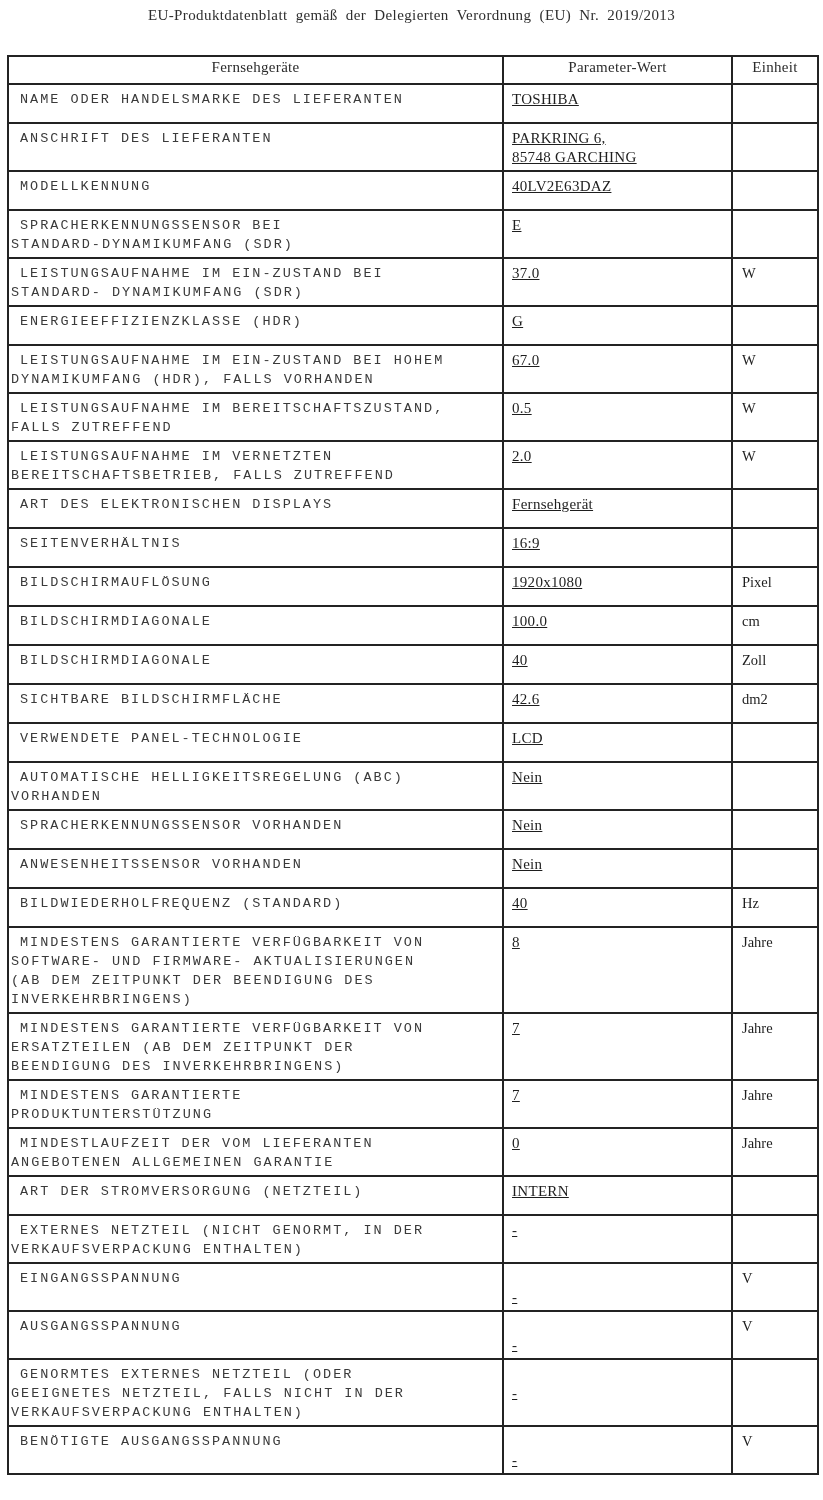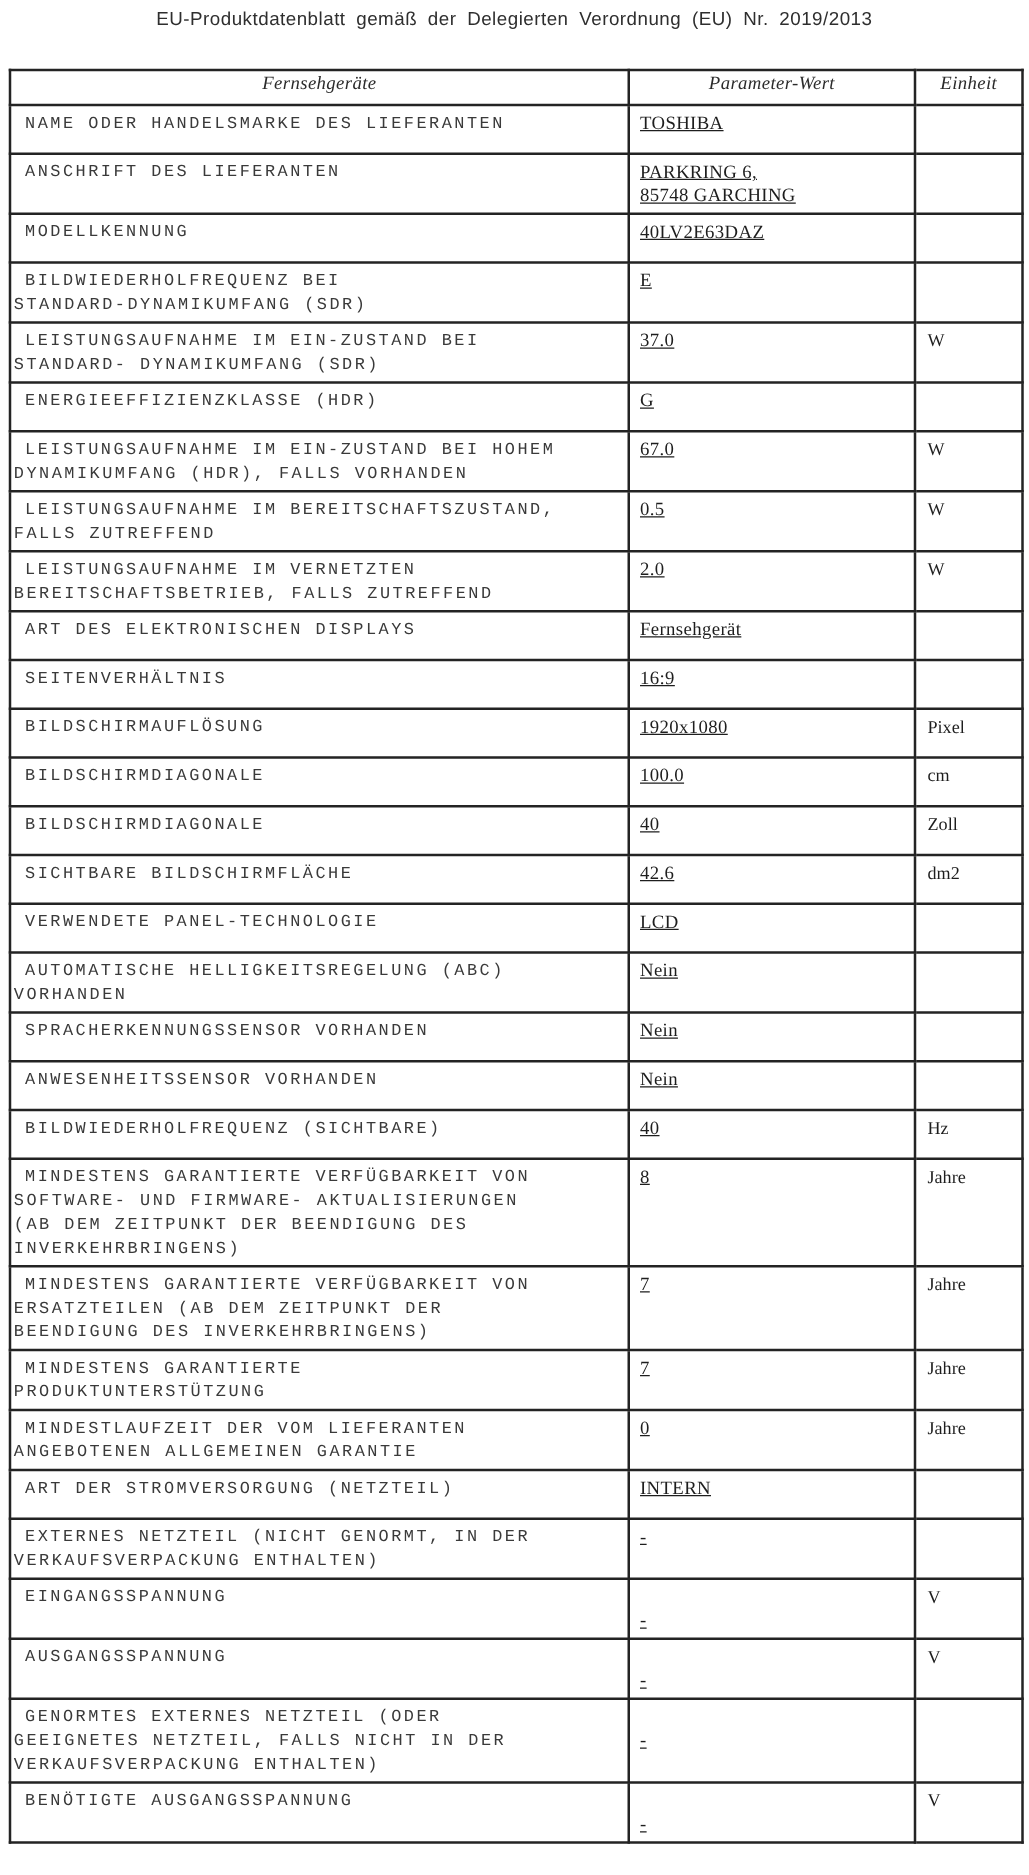--- a/index.html
+++ b/index.html
@@ -11,21 +11,21 @@
   body {
     width: 823px;
     min-height: 1500px;
     font-family: "Liberation Serif", serif;
     color: #222;
   }
   .doc-title {
     margin: 4px 0 0 0;
     padding-top: 3px;
     text-align: center;
-    font-family: Liberation Sans, sans-serif;
+    font-family: Liberation Serif, serif;
     font-weight: normal;
     font-size: 15px;
     letter-spacing: 0.4px;
     word-spacing: 4px;
     color: #2e2e2e;
   }
   table.spec-table {
     border-collapse: collapse;
     table-layout: fixed;
     width: 810px;
@@ -39,21 +39,20 @@
   }
   .spec-table th {
     font-family: "Liberation Serif", serif;
     font-weight: normal;
     font-size: 15px;
     color: #2b2b2b;
     text-align: center;
     height: 22px;
     padding: 2px 17px;
     letter-spacing: 0.3px;
-    font-style: italic;
   }
   col.c-label { width: 495px; }
   col.c-value { width: 229px; }
   col.c-unit  { width: 86px; }
 
   .label {
     font-family: "Liberation Mono", monospace;
     font-size: 13.5px;
     letter-spacing: 2px;
     line-height: 19px;
@@ -130,21 +129,21 @@
         </td>
     <td>
           <div class="value">40LV2E63DAZ</div>
         </td>
     <td>
           <div class="unit"></div>
         </td>
   </tr>
       <tr>
     <td>
-          <div class="label">BILDWIEDERHOLFREQUENZ BEI
+          <div class="label">SPRACHERKENNUNGSSENSOR BEI
 STANDARD-DYNAMIKUMFANG (SDR)</div>
         </td>
     <td>
           <div class="value">E</div>
         </td>
     <td>
           <div class="unit"></div>
         </td>
   </tr>
       <tr>
@@ -312,21 +311,21 @@
         </td>
     <td>
           <div class="value">Nein</div>
         </td>
     <td>
           <div class="unit"></div>
         </td>
   </tr>
       <tr>
     <td>
-          <div class="label">BILDWIEDERHOLFREQUENZ (SICHTBARE)</div>
+          <div class="label">BILDWIEDERHOLFREQUENZ (STANDARD)</div>
         </td>
     <td>
           <div class="value">40</div>
         </td>
     <td>
           <div class="unit">Hz</div>
         </td>
   </tr>
       <tr>
     <td>

